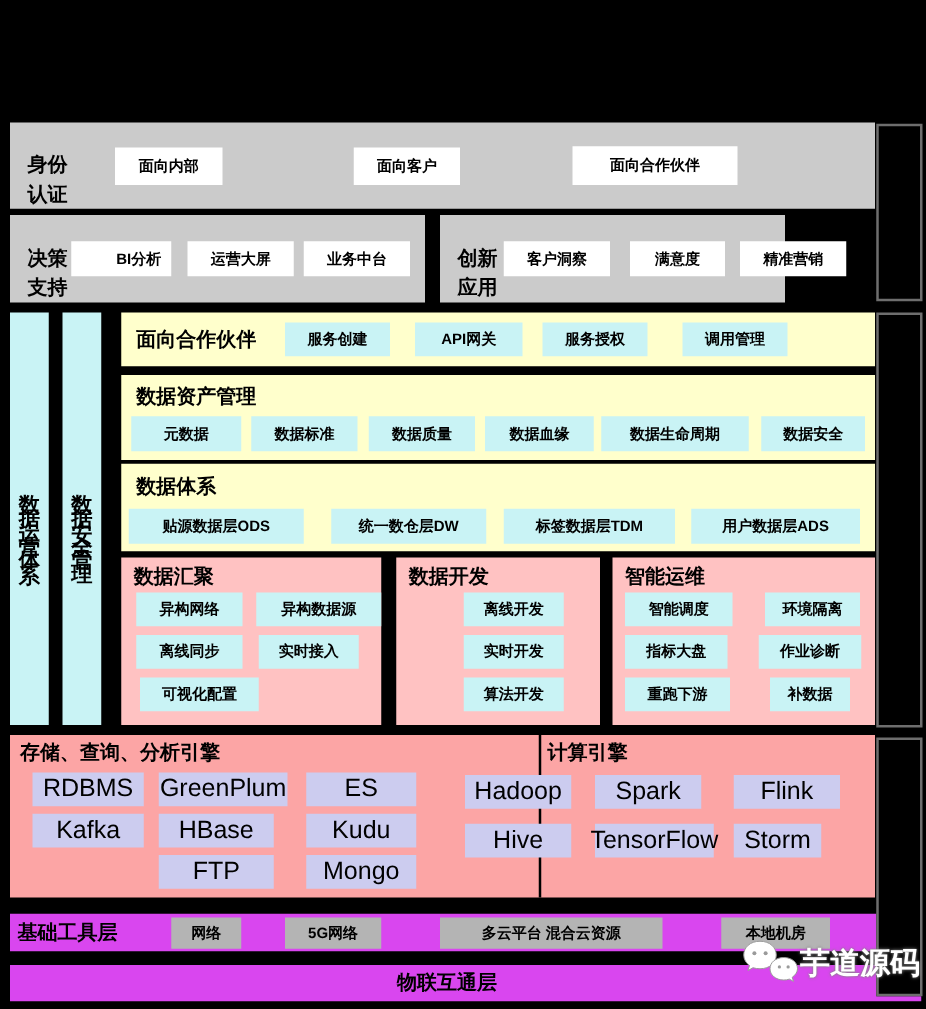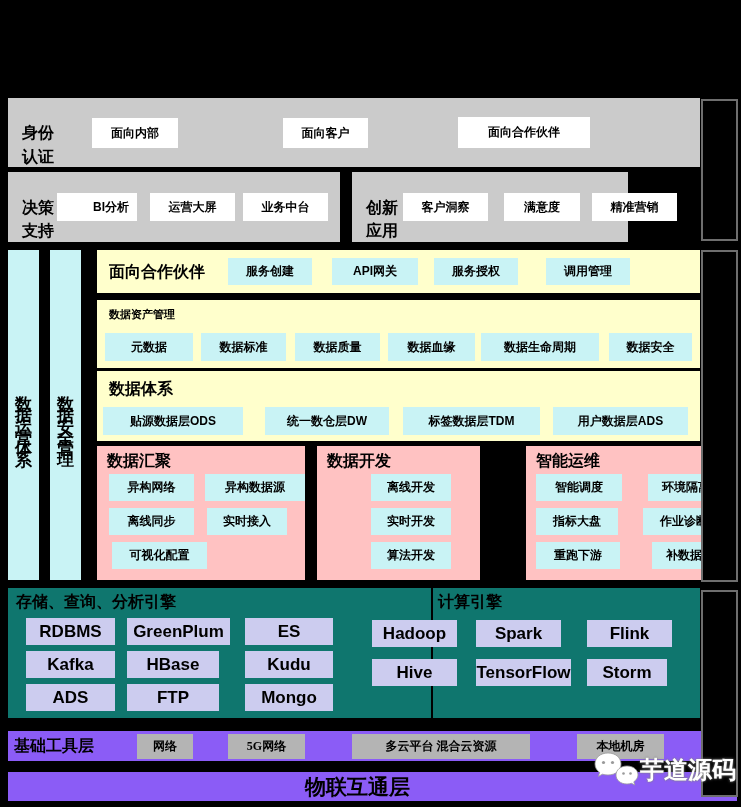--- a/index.html
+++ b/index.html
@@ -4,30 +4,30 @@
 <style>
   html,body{margin:0;padding:0;background:#000;}
   #stage{
     position:relative;width:741px;height:807px;background:#000;overflow:hidden;
     font-family:"Liberation Sans","DejaVu Sans",sans-serif;color:#000;
   }
   .abs{position:absolute;box-sizing:border-box;}
   .gray{background:#cbcbcb;}
   .yellow{background:#ffffcc;}
   .pink{background:#ffc2c2;}
-  .engine{background:#0f766e;}
-  .whiteband{background:#8b5cf6;font-family:Liberation Serif, serif;}
+  .engine{background:#fca5a5;}
+  .whiteband{background:#d946ef;}
   .cyanbar{background:#c9f3f5;display:flex;align-items:center;justify-content:center;}
   .box{
     position:absolute;box-sizing:border-box;display:flex;align-items:center;justify-content:center;
     font-size:12px;font-weight:600;white-space:nowrap;color:#000;
   }
   .bw{background:#ffffff;}
   .bc{background:#c9f3f5;}
-  .blav{background:#ccccef;font-weight:700;font-size:17px;}
+  .blav{background:#ccccef;font-weight:400;font-size:20px;}
   .bg2{background:#b4b4b4;}
   .rowlabel{
     position:absolute;left:14px;top:12px;height:100%;width:40px;
     display:flex;align-items:center;
     font-size:16px;font-weight:600;line-height:1.45;word-break:break-all;
   }
   .ptitle{position:absolute;font-size:15px;font-weight:600;white-space:nowrap;}
   .vtext{
     writing-mode:vertical-rl;text-orientation:upright;
     font-size:17px;font-weight:600;letter-spacing:11px;color:#000;
@@ -74,21 +74,21 @@
 
   <div class="abs yellow" style="left:97px;top:250px;width:603px;height:43px;">
     <div class="ptitle" style="left:12px;top:12px;font-size:16px;">面向合作伙伴</div>
     <div class="box bc" style="left:131px;top:8px;width:84px;height:27px;">服务创建</div>
     <div class="box bc" style="left:235px;top:8px;width:86px;height:27px;">API网关</div>
     <div class="box bc" style="left:337px;top:8px;width:84px;height:27px;">服务授权</div>
     <div class="box bc" style="left:449px;top:8px;width:84px;height:27px;">调用管理</div>
   </div>
 
   <div class="abs yellow" style="left:97px;top:300px;width:603px;height:68px;">
-    <div class="ptitle" style="left:12px;top:7px;font-size:11px;">数据资产管理</div>
+    <div class="ptitle" style="left:12px;top:7px;font-size:16px;">数据资产管理</div>
     <div class="box bc" style="left:8px;top:33px;width:88px;height:28px;">元数据</div>
     <div class="box bc" style="left:104px;top:33px;width:85px;height:28px;">数据标准</div>
     <div class="box bc" style="left:198px;top:33px;width:85px;height:28px;">数据质量</div>
     <div class="box bc" style="left:291px;top:33px;width:87px;height:28px;">数据血缘</div>
     <div class="box bc" style="left:384px;top:33px;width:118px;height:28px;">数据生命周期</div>
     <div class="box bc" style="left:512px;top:33px;width:83px;height:28px;">数据安全</div>
   </div>
 
   <div class="abs yellow" style="left:97px;top:371px;width:603px;height:70px;">
     <div class="ptitle" style="left:12px;top:8px;font-size:16px;">数据体系</div>
@@ -107,63 +107,62 @@
     <div class="box bc" style="left:15px;top:96px;width:95px;height:27px;">可视化配置</div>
   </div>
 
   <div class="abs pink" style="left:317px;top:446px;width:163px;height:134px;">
     <div class="ptitle" style="left:10px;top:5px;font-size:16px;">数据开发</div>
     <div class="box bc" style="left:54px;top:28px;width:80px;height:27px;">离线开发</div>
     <div class="box bc" style="left:54px;top:62px;width:80px;height:27px;">实时开发</div>
     <div class="box bc" style="left:54px;top:96px;width:80px;height:27px;">算法开发</div>
   </div>
 
-  <div class="abs pink" style="left:490px;top:446px;width:210px;height:134px;margin-left:36px;">
+  <div class="abs pink" style="left:490px;top:446px;width:210px;height:134px;">
     <div class="ptitle" style="left:10px;top:5px;font-size:16px;">智能运维</div>
     <div class="box bc" style="left:10px;top:28px;width:86px;height:27px;">智能调度</div>
     <div class="box bc" style="left:122px;top:28px;width:76px;height:27px;">环境隔离</div>
     <div class="box bc" style="left:10px;top:62px;width:82px;height:27px;">指标大盘</div>
     <div class="box bc" style="left:117px;top:62px;width:82px;height:27px;text-align:center;">作业诊断</div>
     <div class="box bc" style="left:10px;top:96px;width:84px;height:27px;">重跑下游</div>
     <div class="box bc" style="left:126px;top:96px;width:64px;height:27px;">补数据</div>
   </div>
 
   <div class="abs engine" style="left:8px;top:588px;width:692px;height:130px;">
     <div class="divider abs" style="left:423px;top:0;width:2px;height:130px;"></div>
     <div class="ptitle" style="left:8px;top:4px;font-size:16px;">存储、查询、分析引擎</div>
     <div class="ptitle" style="left:430px;top:4px;font-size:16px;">计算引擎</div>
 
     <div class="box blav" style="left:18px;top:30px;width:89px;height:27px;">RDBMS</div>
     <div class="box blav" style="left:119px;top:30px;width:103px;height:27px;">GreenPlum</div>
     <div class="box blav" style="left:237px;top:30px;width:88px;height:27px;">ES</div>
     <div class="box blav" style="left:18px;top:63px;width:89px;height:27px;">Kafka</div>
     <div class="box blav" style="left:119px;top:63px;width:92px;height:27px;">HBase</div>
     <div class="box blav" style="left:237px;top:63px;width:88px;height:27px;">Kudu</div>
-    <div class="box blav" style="left:18px;top:96px;width:89px;height:27px;">ADS</div>
     <div class="box blav" style="left:119px;top:96px;width:92px;height:27px;">FTP</div>
     <div class="box blav" style="left:237px;top:96px;width:88px;height:27px;">Mongo</div>
 
     <div class="box blav" style="left:364px;top:32px;width:85px;height:27px;">Hadoop</div>
     <div class="box blav" style="left:468px;top:32px;width:85px;height:27px;">Spark</div>
     <div class="box blav" style="left:579px;top:32px;width:85px;height:27px;">Flink</div>
     <div class="box blav" style="left:364px;top:71px;width:85px;height:27px;">Hive</div>
     <div class="box blav" style="left:468px;top:71px;width:95px;height:27px;">TensorFlow</div>
-    <div class="box blav" style="left:579px;top:71px;width:80px;height:27px;">Storm</div>
+    <div class="box blav" style="left:579px;top:71px;width:70px;height:27px;">Storm</div>
   </div>
 
   <div class="abs whiteband" style="left:8px;top:731px;width:695px;height:30px;">
     <div class="ptitle" style="left:6px;top:5px;font-size:16px;">基础工具层</div>
     <div class="box bg2" style="left:129px;top:3px;width:56px;height:25px;">网络</div>
     <div class="box bg2" style="left:220px;top:3px;width:77px;height:25px;">5G网络</div>
     <div class="box bg2" style="left:344px;top:3px;width:178px;height:25px;">多云平台 混合云资源</div>
     <div class="box bg2" style="left:569px;top:3px;width:87px;height:25px;">本地机房</div>
   </div>
 
   <div class="abs whiteband" style="left:8px;top:772px;width:729px;height:29px;display:flex;align-items:center;justify-content:center;">
-    <span style="font-size:21px;font-weight:600;margin-right:30px;">物联互通层</span>
+    <span style="font-size:16px;font-weight:600;margin-right:30px;">物联互通层</span>
   </div>
 
   <div class="abs bracket" style="left:701px;top:99px;width:37px;height:142px;"></div>
   <div class="abs bracket" style="left:701px;top:250px;width:37px;height:332px;"></div>
   <div class="abs bracket" style="left:701px;top:590px;width:37px;height:207px;"></div>
 
   <div class="abs" style="left:594px;top:748px;width:140px;height:44px;display:flex;align-items:center;">
     <span style="display:inline-block;width:46px;height:40px;">
       <svg width="46" height="40" viewBox="0 0 46 40" xmlns="http://www.w3.org/2000/svg">
         <g fill="#ffffff" stroke="#9a9a9a" stroke-width="0.8">

